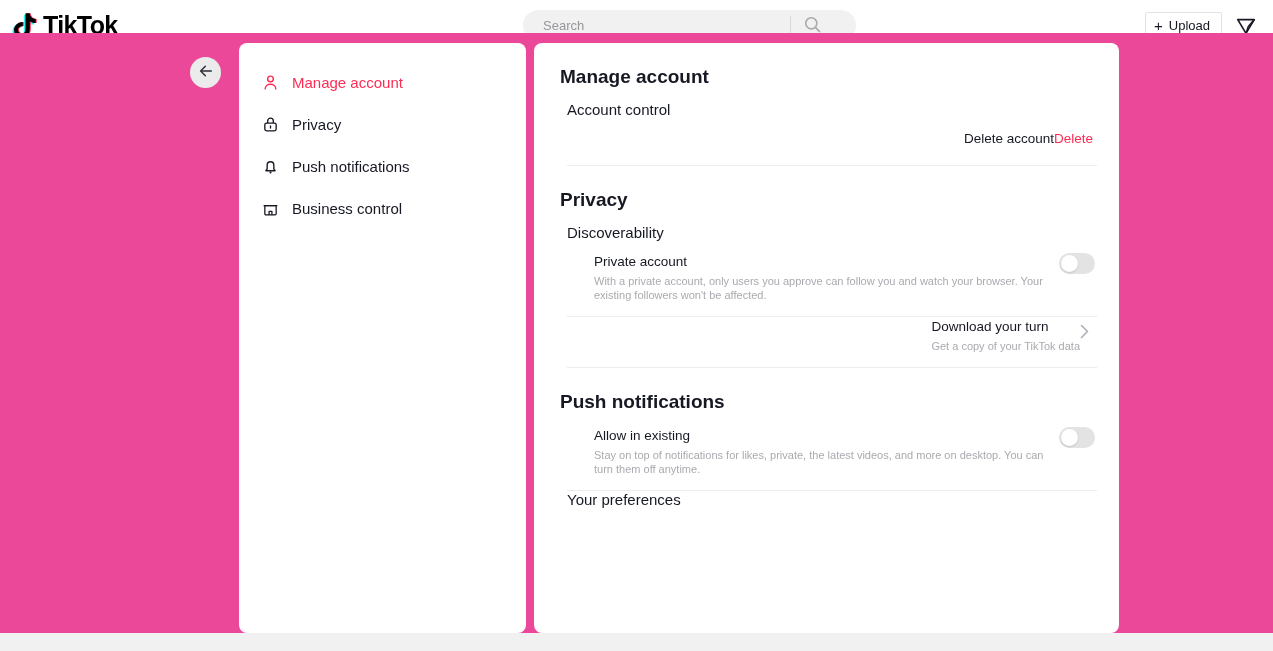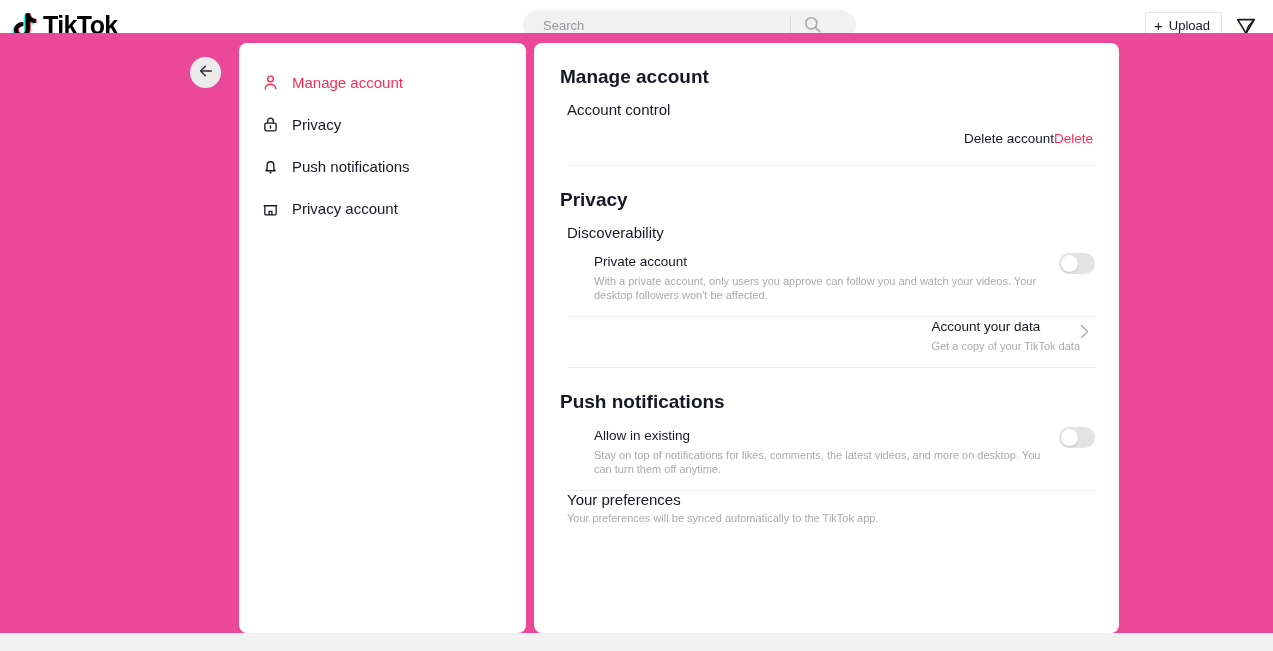--- a/index.html
+++ b/index.html
@@ -346,21 +346,21 @@
     </div>
 
     <div class="side-item">
       <span class="side-ico">
         <svg width="17" height="17" viewBox="0 0 24 24" fill="none" stroke="#161823" stroke-width="1.8" stroke-linejoin="round">
           <rect x="4" y="8" width="16" height="13" rx="1.5"></rect>
           <line x1="3" y1="8" x2="21" y2="8" stroke-linecap="round"></line>
           <path d="M10 21v-5h4v5"></path>
         </svg>
       </span>
-      <span>Privacy account</span>
+      <span>Business control</span>
     </div>
   </div>
 
   <div class="content-card">
     <div class="content-inner">
 
       <div class="sec-title">Manage account</div>
 
       <div class="sub-title">Account control</div>
 
@@ -373,57 +373,56 @@
 
       <div class="divider"></div>
 
       <div class="sec-title">Privacy</div>
 
       <div class="sub-title">Discoverability</div>
 
       <div class="row">
         <div class="row-main">
           <div class="row-label">Private account</div>
-          <div class="row-desc">With a private account, only users you approve can follow you and watch your videos. Your desktop followers won't be affected.</div>
+          <div class="row-desc">With a private account, only users you approve can follow you and watch your browser. Your existing followers won't be affected.</div>
         </div>
         <div class="toggle">
           <div class="knob"></div>
         </div>
       </div>
 
       <div class="divider"></div>
 
 
       <div class="row">
         <div class="row-main">
-          <div class="row-label">Account your data</div>
+          <div class="row-label">Download your turn</div>
           <div class="row-desc">Get a copy of your TikTok data</div>
         </div>
         <div class="chev">
           <svg width="9" height="15" viewBox="0 0 9 15" fill="none" stroke="#b0b0b6" stroke-width="1.6" stroke-linecap="round" stroke-linejoin="round">
             <polyline points="1.5,1.5 7.5,7.5 1.5,13.5"></polyline>
           </svg>
         </div>
       </div>
 
       <div class="divider"></div>
 
       <div class="sec-title">Push notifications</div>
 
 
       <div class="row">
         <div class="row-main">
           <div class="row-label">Allow in existing</div>
-          <div class="row-desc">Stay on top of notifications for likes, comments, the latest videos, and more on desktop. You can turn them off anytime.</div>
+          <div class="row-desc">Stay on top of notifications for likes, private, the latest videos, and more on desktop. You can turn them off anytime.</div>
         </div>
         <div class="toggle">
           <div class="knob"></div>
         </div>
       </div>
 
       <div class="divider"></div>
 
       <div class="sub-title">Your preferences</div>
-      <div class="pref-note">Your preferences will be synced automatically to the TikTok app.</div>
 
     </div>
   </div>
 </div>
 
 </body></html>

